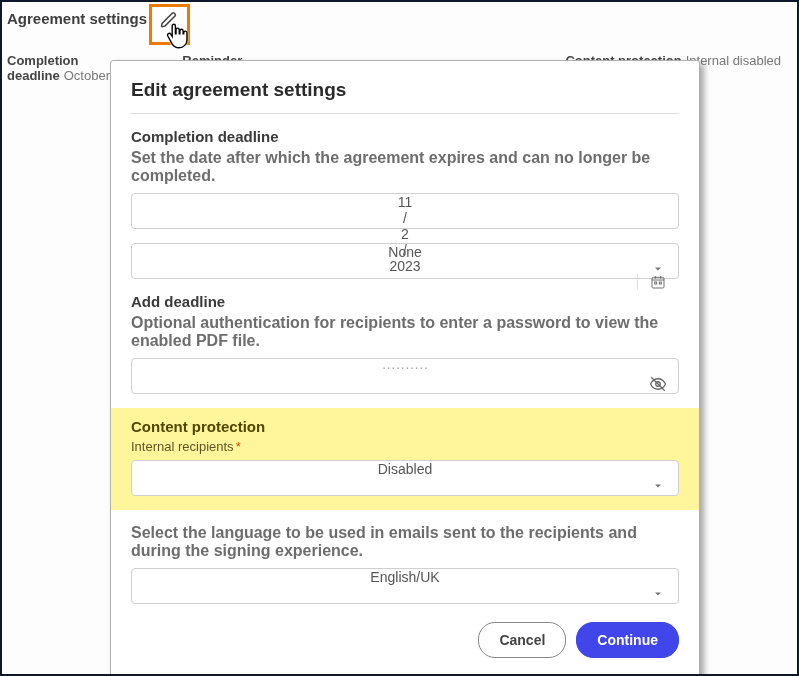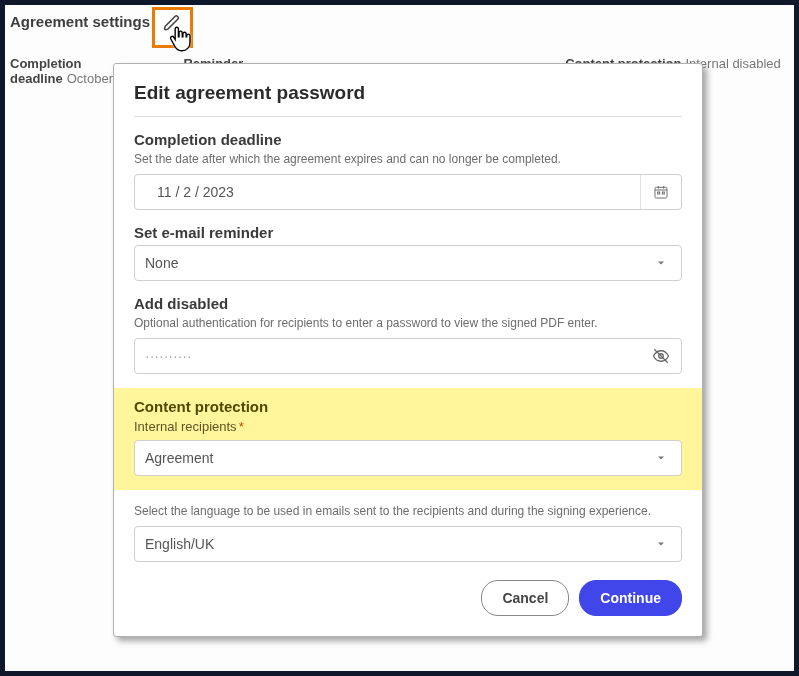--- a/index.html
+++ b/index.html
@@ -1,16 +1,16 @@
 <!DOCTYPE html>
 <html><head>
 <meta charset="utf-8">
 <style>
   html, body { margin: 0; padding: 0; font-family: "Segoe UI", Arial, sans-serif; background: #fdfdfd; }
-  .frame { width: 799px; height: 676px; box-sizing: border-box; border: 5px solid #0f172a; position: relative; overflow: hidden; }
+  .frame { width: 799px; height: 676px; box-sizing: border-box; border: 2px solid #0f172a; position: relative; overflow: hidden; }
 
   
   .header { position: absolute; top: 8px; left: 5px; right: 5px; }
   .header-row1 { display: flex; align-items: flex-start; gap: 0px; margin-bottom: 8px; }
   .hdr-title { font-size: 15px; font-weight: 700; color: #3e3e3e; }
   .edit-box {
     width: 35px; height: 35px; margin-left: 2px; margin-top: -6px;
     border: 3px solid #ea7b00; background: #ffffff;
     position: relative;
   }
@@ -31,26 +31,27 @@
     background: #fff; border: 1px solid #b0b0b0; border-radius: 3px;
     box-shadow: 4px 4px 6px rgba(0,0,0,0.35);
     padding: 18px 20px 16px 20px; box-sizing: border-box;
   }
   .modal-title { font-size: 19px; font-weight: 700; color: #2b2b2b; }
   .rule { border: none; border-top: 1px solid #ddd; margin: 12px 0 14px 0; }
 
   .section { margin-bottom: 14px; }
   .section.protect { background: #fff59a; margin-left: -20px; margin-right: -20px; padding: 10px 20px 14px 20px; }
   .sec-title { font-size: 15px; font-weight: 700; color: #3a3a3a; margin-bottom: 4px; }
-  .sec-desc  { font-size: 12px; color: #6d6d6d; margin-bottom: 8px; }
+  .sec-desc  { font-size: 16px; color: #6d6d6d; margin-bottom: 8px; font-weight: bold; }
 
   .field {
     border: 1px solid #cfcfcf; border-radius: 4px; height: 34px;
     display: flex; align-items: center; padding: 0 10px; font-size: 14px; color: #555;
     background: #fff;
+    flex-direction: column;
   }
   .field .date-slash { color:#555; }
   .icon-right {
     margin-left: auto; display:flex; align-items:center; justify-content:center;
     width: 20px; height: 20px; color:#666;
   }
   .pill { color:#a8a8a8; }
 
   .row2col { display:flex; gap: 40px; justify-content: flex-end; }
   .col { flex:1; }
@@ -97,21 +98,21 @@
       <span class="divider">|</span>
       <span class="kv"><span class="k">Password</span><span class="v">None</span></span>
       <span class="divider">|</span>
       <span class="kv"><span class="k">Language</span><span class="v">English/UK</span></span>
       <span class="divider">|</span>
       <span class="kv"><span class="k">Content protection</span><span class="v">Internal disabled &amp; External enabled</span></span>
     </div>
   </div>
 
   <div class="modal">
-    <div class="modal-title">Edit agreement password</div>
+    <div class="modal-title">Edit agreement settings</div>
     <hr class="rule">
 
     <div class="section">
       <div class="sec-title">Completion deadline</div>
       <div class="sec-desc">Set the date after which the agreement expires and can no longer be completed.</div>
       <div class="field">
         <span style="width:12px"></span>
         <span>11</span>
         <span class="date-slash">&nbsp;/&nbsp;</span>
         <span>2</span>
@@ -122,55 +123,54 @@
               <rect x="3" y="5" width="18" height="16" rx="2"></rect>
               <path d="M3 9h18M8 3v4M16 3v4"></path>
               <rect x="7" y="12" width="3" height="3"></rect>
               <rect x="14" y="12" width="3" height="3"></rect>
             </svg>
         </span>
       </div>
     </div>
 
     <div class="section">
-      <div class="sec-title">Set e-mail reminder</div>
       <div class="field">
         <span>None</span>
         <span class="icon-right">
           <svg class="chevron" viewBox="0 0 24 24">
               <path d="M6 9l6 6 6-6z"></path>
             </svg>
         </span>
       </div>
     </div>
 
     <div class="section">
-      <div class="sec-title">Add disabled</div>
-      <div class="sec-desc">Optional authentication for recipients to enter a password to view the signed PDF enter.</div>
+      <div class="sec-title">Add deadline</div>
+      <div class="sec-desc">Optional authentication for recipients to enter a password to view the enabled PDF file.</div>
       <div class="field">
         <span class="pill">··········</span>
         <span class="icon-right">
           <svg class="eyeoff" viewBox="0 0 24 24">
               <path d="M2 12s3.5-7 10-7 10 7 10 7-3.5 7-10 7S2 12 2 12z"></path>
               <circle cx="12" cy="12" r="3"></circle>
               <path d="M3 3l18 18"></path>
             </svg>
         </span>
       </div>
     </div>
 
     <div class="section protect">
       <div class="sec-title" style="color:#504800">Content protection</div>
       <div class="row2col">
         <div class="col">
           <div class="sublabel">
             <span>Internal recipients</span><span class="ast">*</span>
           </div>
           <div class="field">
-            <span>Agreement</span>
+            <span>Disabled</span>
             <span class="icon-right">
                 <svg class="chevron" viewBox="0 0 24 24">
                   <path d="M6 9l6 6 6-6z"></path>
                 </svg>
               </span>
           </div>
         </div>
       </div>
     </div>
 

